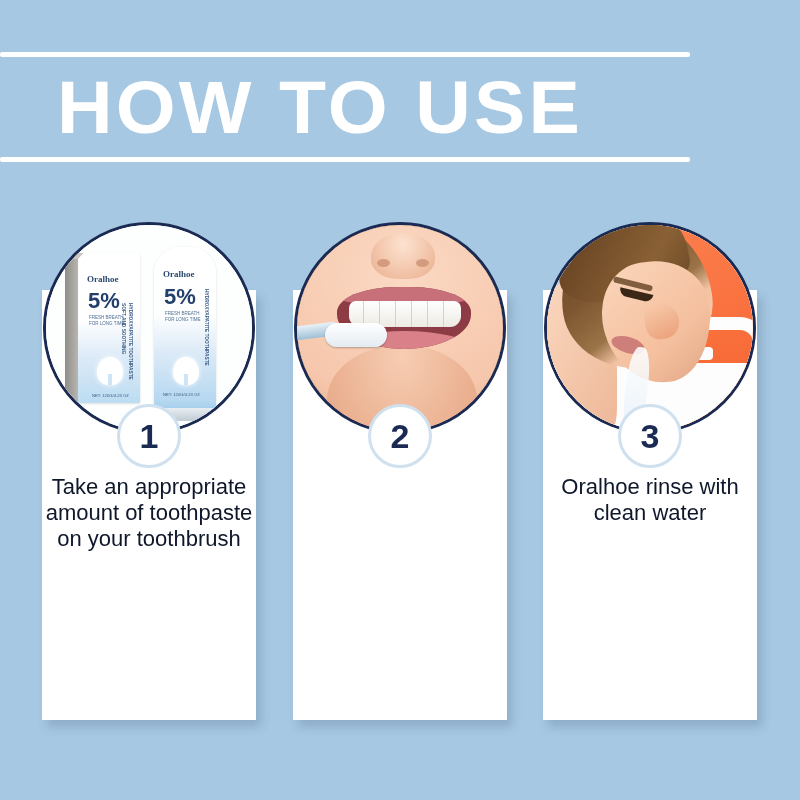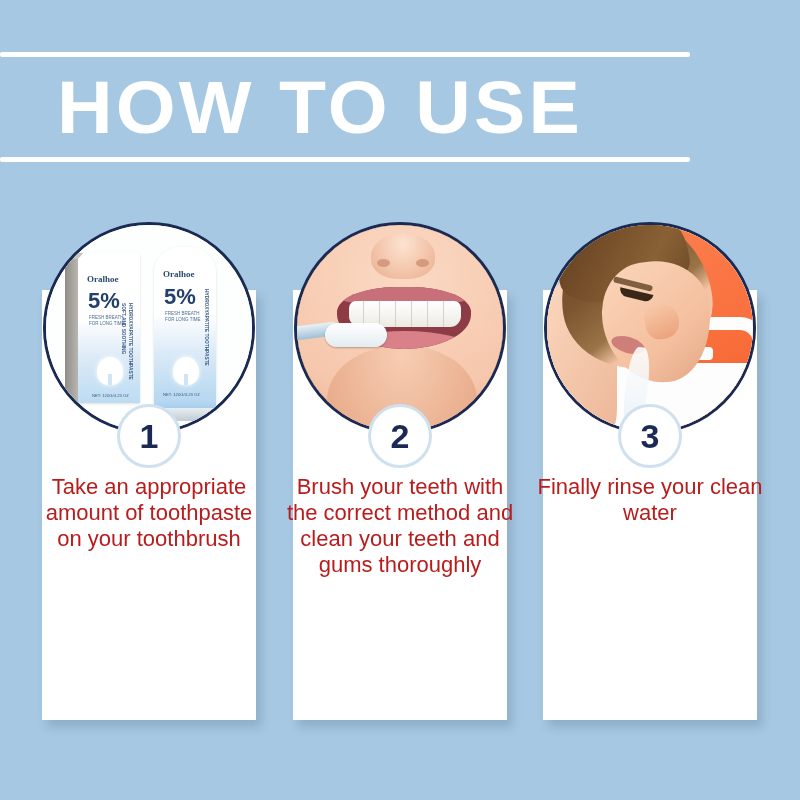--- a/index.html
+++ b/index.html
@@ -206,21 +206,21 @@
     display:flex;align-items:center;justify-content:center;
     color:#1b2a52;font-size:34px;font-weight:bold;line-height:1;
   }
   .badge.b1{left:117px;}
   .badge.b2{left:368px;}
   .badge.b3{left:618px;}
 
   
   .caption{
     position:absolute;top:474px;width:230px;
-    text-align:center;color:#b91c1c;
+    text-align:center;color:#0f172a;
     font-size:22px;line-height:26px;
   }
   .caption.t1{left:34px;}
   .caption.t2{left:285px;}
   .caption.t3{left:535px;}
 </style>
 </head>
 <body>
 
 <div id="header">
@@ -302,16 +302,15 @@
       <div class="lips3"></div>
       <div class="water3"></div>
     </div>
   </div>
 
   <div class="badge b1">1</div>
   <div class="badge b2">2</div>
   <div class="badge b3">3</div>
 
   <div class="caption t1">Take an appropriate amount of toothpaste on your toothbrush</div>
-  <div class="caption t2">Brush your teeth with the correct method and clean your teeth and gums thoroughly</div>
-  <div class="caption t3">Finally rinse your clean water</div>
+  <div class="caption t3">Oralhoe rinse with clean water</div>
 
 </div>
 
 </body></html>

